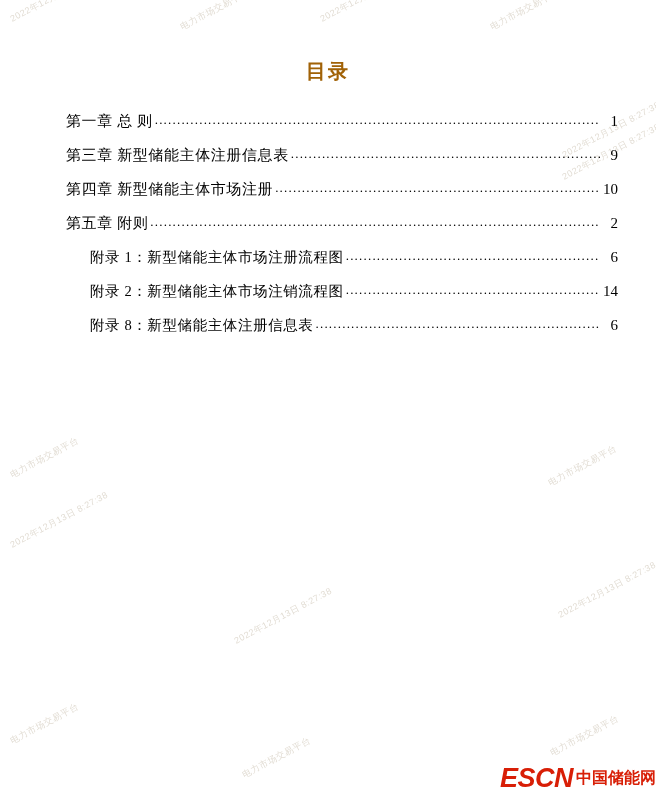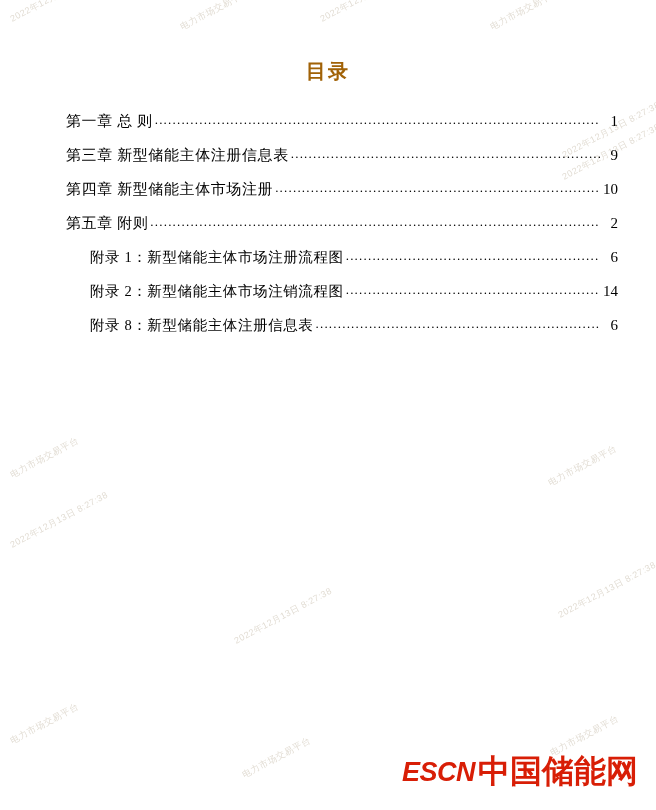--- a/index.html
+++ b/index.html
@@ -98,37 +98,37 @@
   .toc-page {
     flex: 0 0 auto;
     text-align: right;
     min-width: 16px;
     font-size: 15px;
   }
 
   
   .footer-logo {
     position: absolute;
-    right: 18px;
+    right: 0;
     bottom: 16px;
     z-index: 3;
     display: flex;
     align-items: center;
     font-family: "Liberation Sans", "DejaVu Sans", sans-serif;
   }
   .footer-logo .mark {
     color: #d81e06;
     font-size: 27px;
     font-weight: bold;
     letter-spacing: -0.5px;
     font-style: italic;
   }
   .footer-logo .name {
     color: #d81e06;
-    font-size: 32px;
+    font-size: 16px;
     font-weight: bold;
     margin-left: 3px;
     letter-spacing: 0px;
   }
 </style>
 </head>
 <body>
 
 <div class="page">
 

